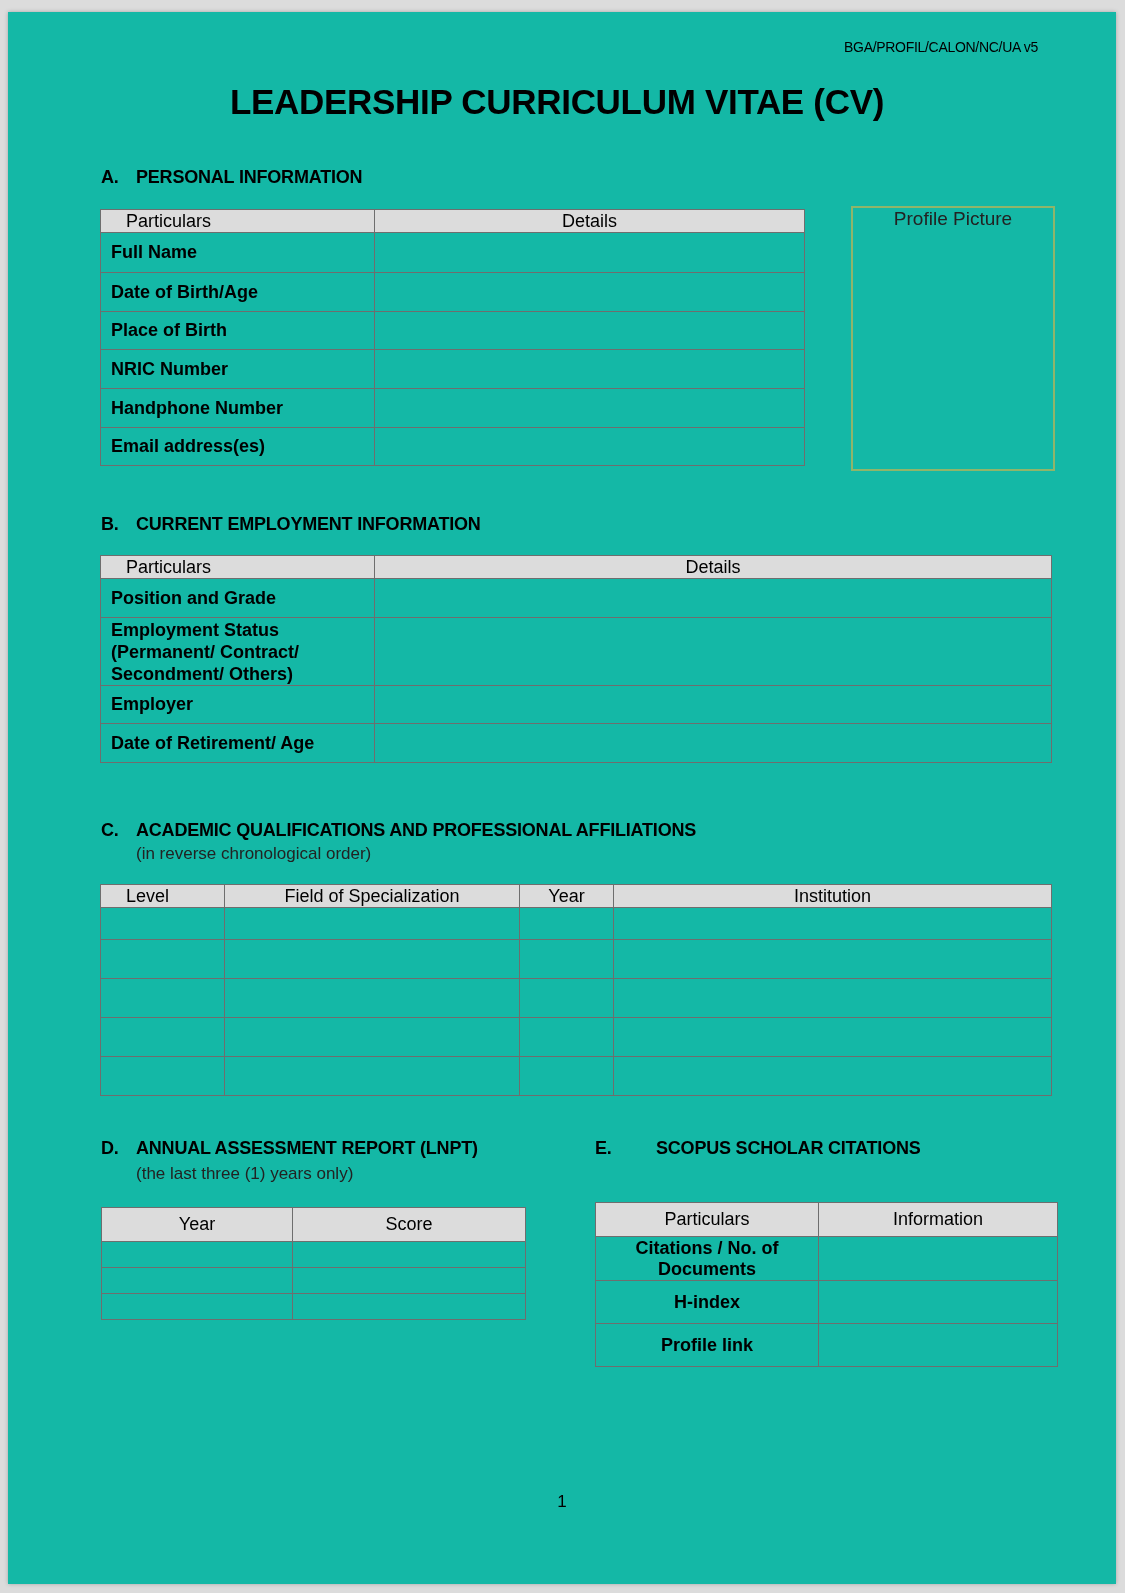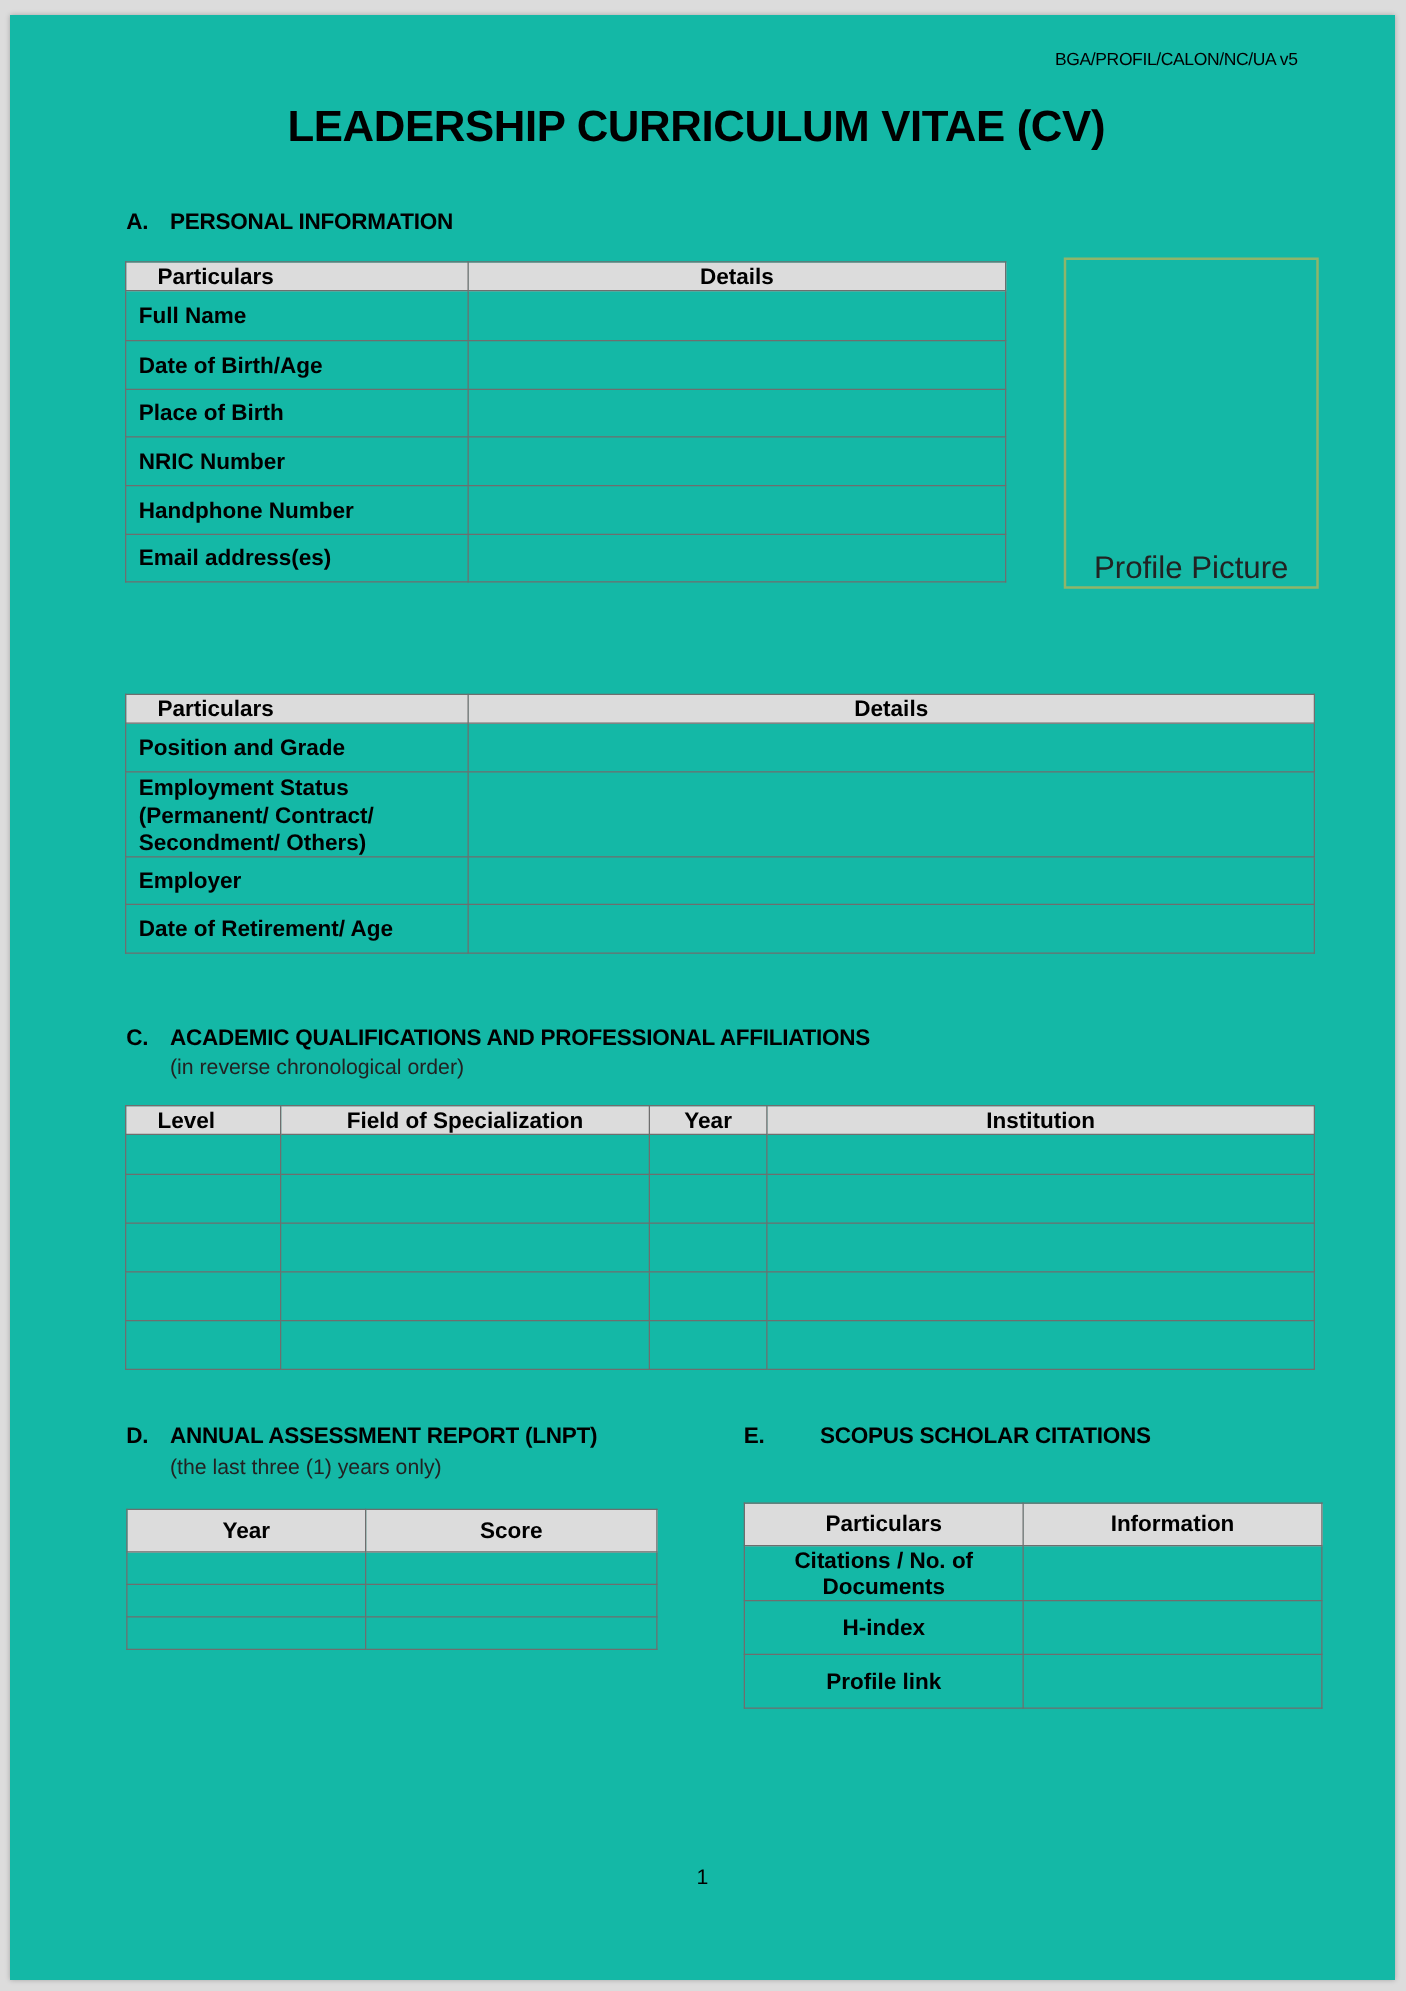--- a/index.html
+++ b/index.html
@@ -10,28 +10,28 @@
       background: #14b8a6; box-shadow: 0 0 4px rgba(0,0,0,0.25);
     }
     .abs { position: absolute; }
     .docref { right: 78px; top: 27px; font-size: 14px; letter-spacing: -0.3px; }
     .title { left: 0; right: 0; top: 70px; text-align: center; font-size: 35px; font-weight: bold; letter-spacing: -0.3px; padding-right: 10px; }
     .sec-heading { font-size: 18px; font-weight: bold; letter-spacing: -0.2px; }
     .sec-heading .letter { display: inline-block; width: 35px; }
     .sec-sub { font-size: 17px; color: #222; }
     table { border-collapse: collapse; position: absolute; table-layout: fixed; }
     td, th { border: 1.5px solid #6e6e6e; font-size: 18px; font-weight: bold; }
-    th { background: #dcdcdc; height: 23px; font-weight: bold; }
+    th { background: #dcdcdc; height: 23px; font-weight: normal; }
     td { padding-left: 10px; margin-top: 24px; }
     td.val { padding: 0; }
     .c { text-align: center; padding-left: 0; }
     .pic-box {
       left: 843px; top: 194px; width: 204px; height: 265px;
-      border: 2px solid #8fb56a; display: flex; align-items: flex-end; justify-content: center;
-      font-size: 25px; color: #222;
+      border: 2px solid #8fb56a; display: flex; align-items: flex-start; justify-content: center;
+      font-size: 19px; color: #222;
     }
     .pageno { left: 0; right: 0; top: 1480px; text-align: center; font-size: 17px; }
   </style>
 </head>
 <body>
 
 <div class="page">
 
   <div class="abs docref">BGA/PROFIL/CALON/NC/UA v5</div>
   <div class="abs title">LEADERSHIP CURRICULUM VITAE (CV)</div>
@@ -74,20 +74,23 @@
       <td>Email address(es)</td>
       <td class="val"></td>
     </tr>
   </tbody>
     </table>
 
   <div class="abs pic-box">
     <span>Profile Picture</span>
   </div>
 
+  <div class="abs sec-heading" style="left:93px; top:502px;">
+    <span class="letter">B.</span><span>CURRENT EMPLOYMENT INFORMATION</span>
+  </div>
 
   <table style="left:92px; top:543px; width:951px;">
     <colgroup>
         <col style="width:274px">
         <col style="width:677px">
       </colgroup>
     <tbody>
         <tr>
       <th style="text-align:left; padding-left:25px;">Particulars</th>
       <th>Details</th>

